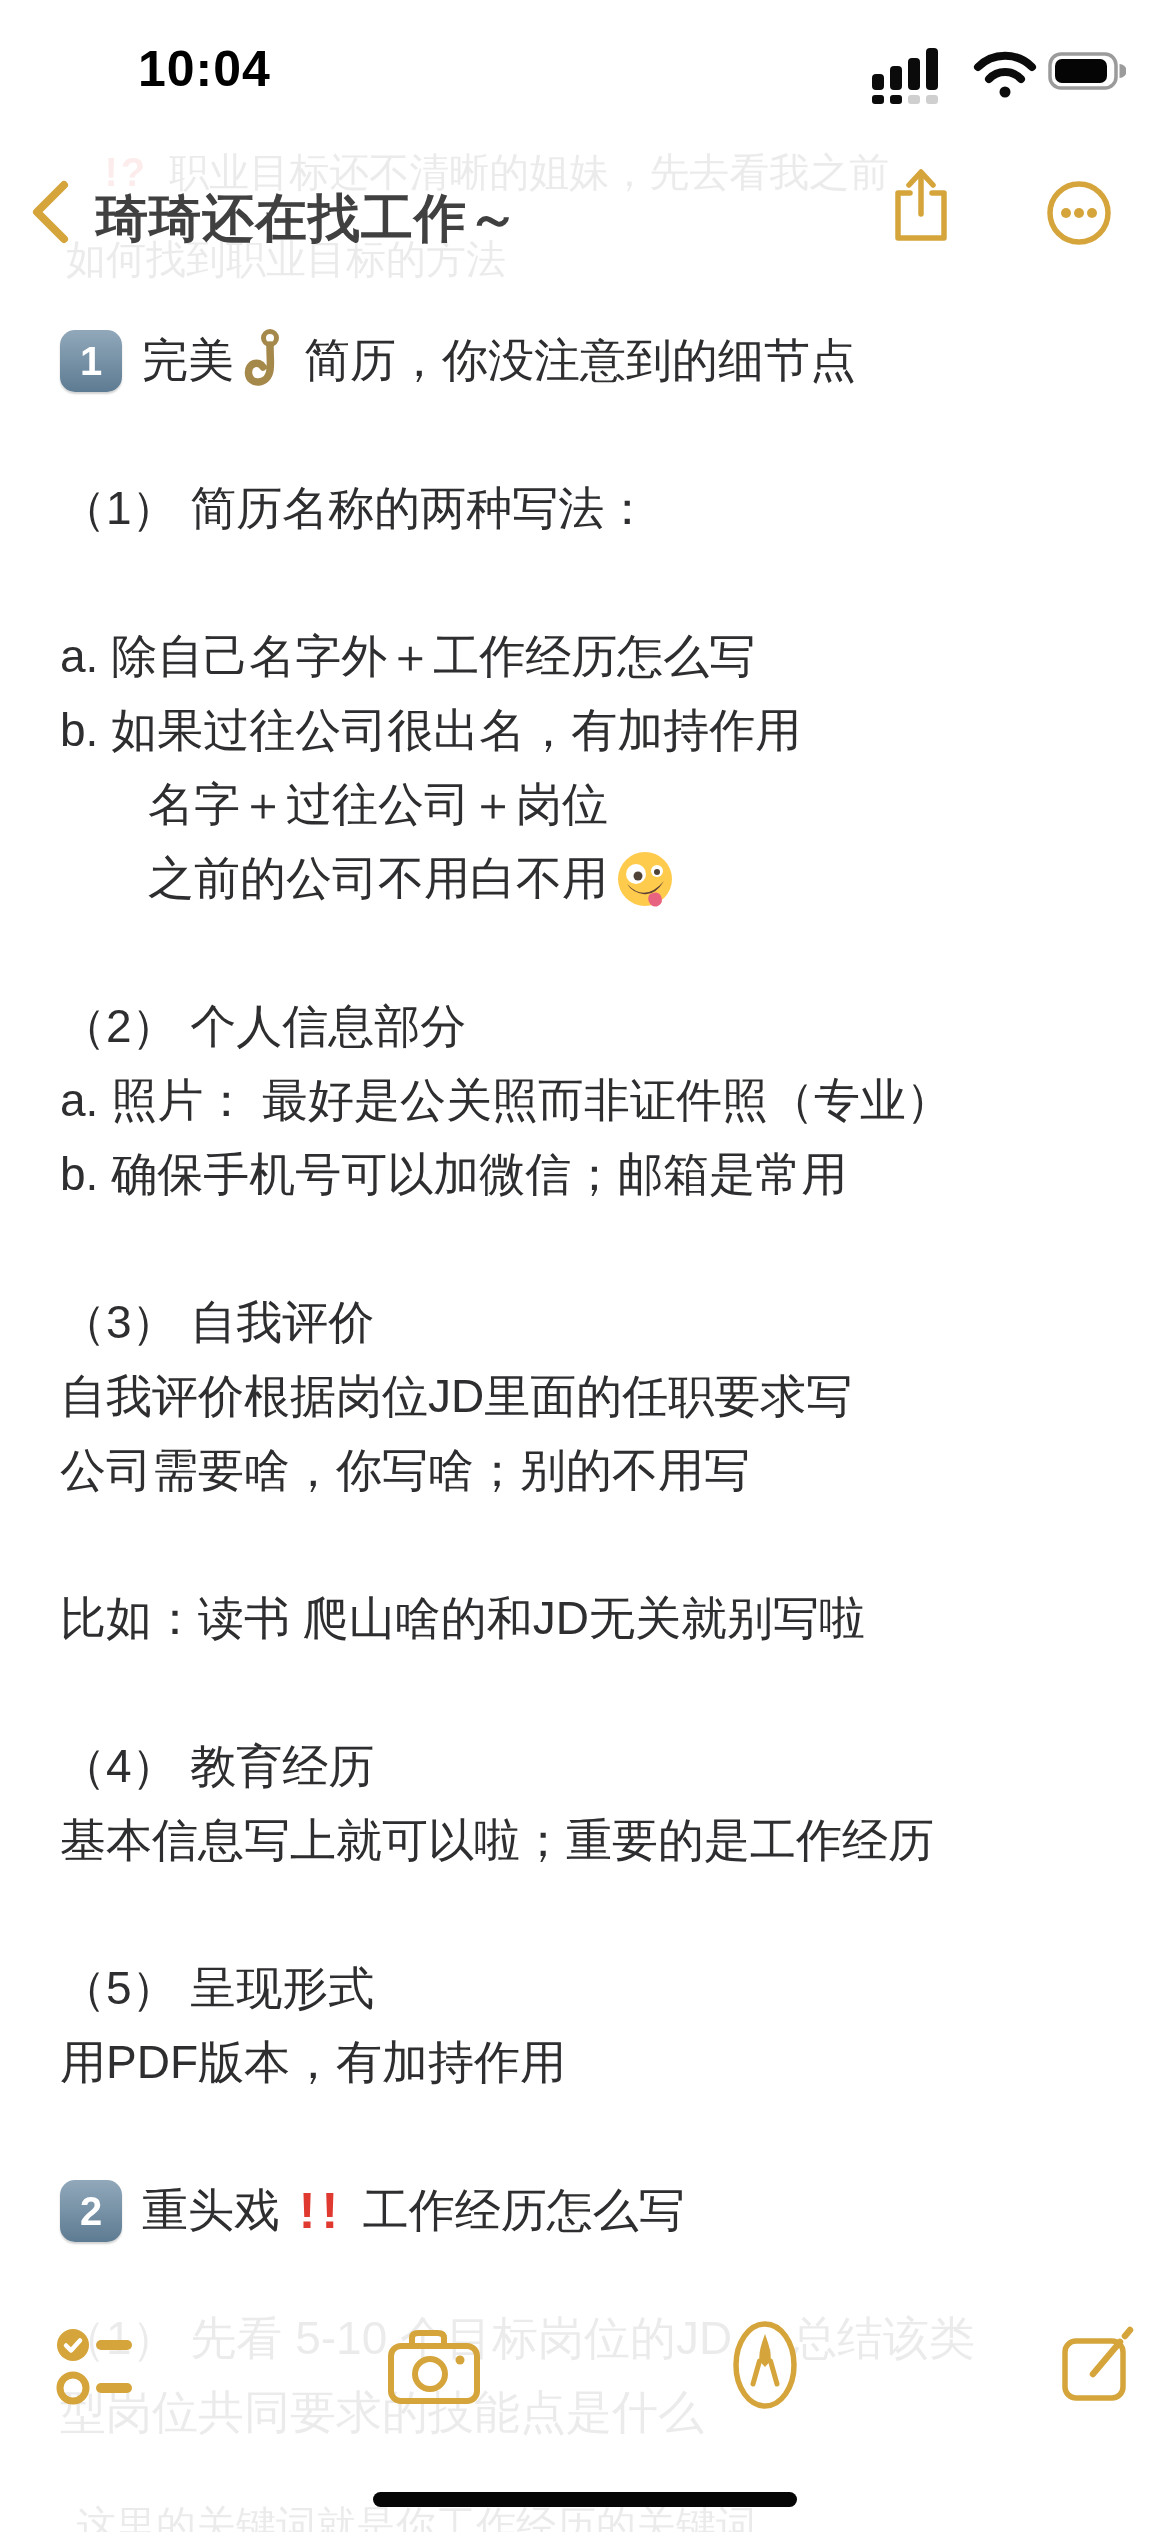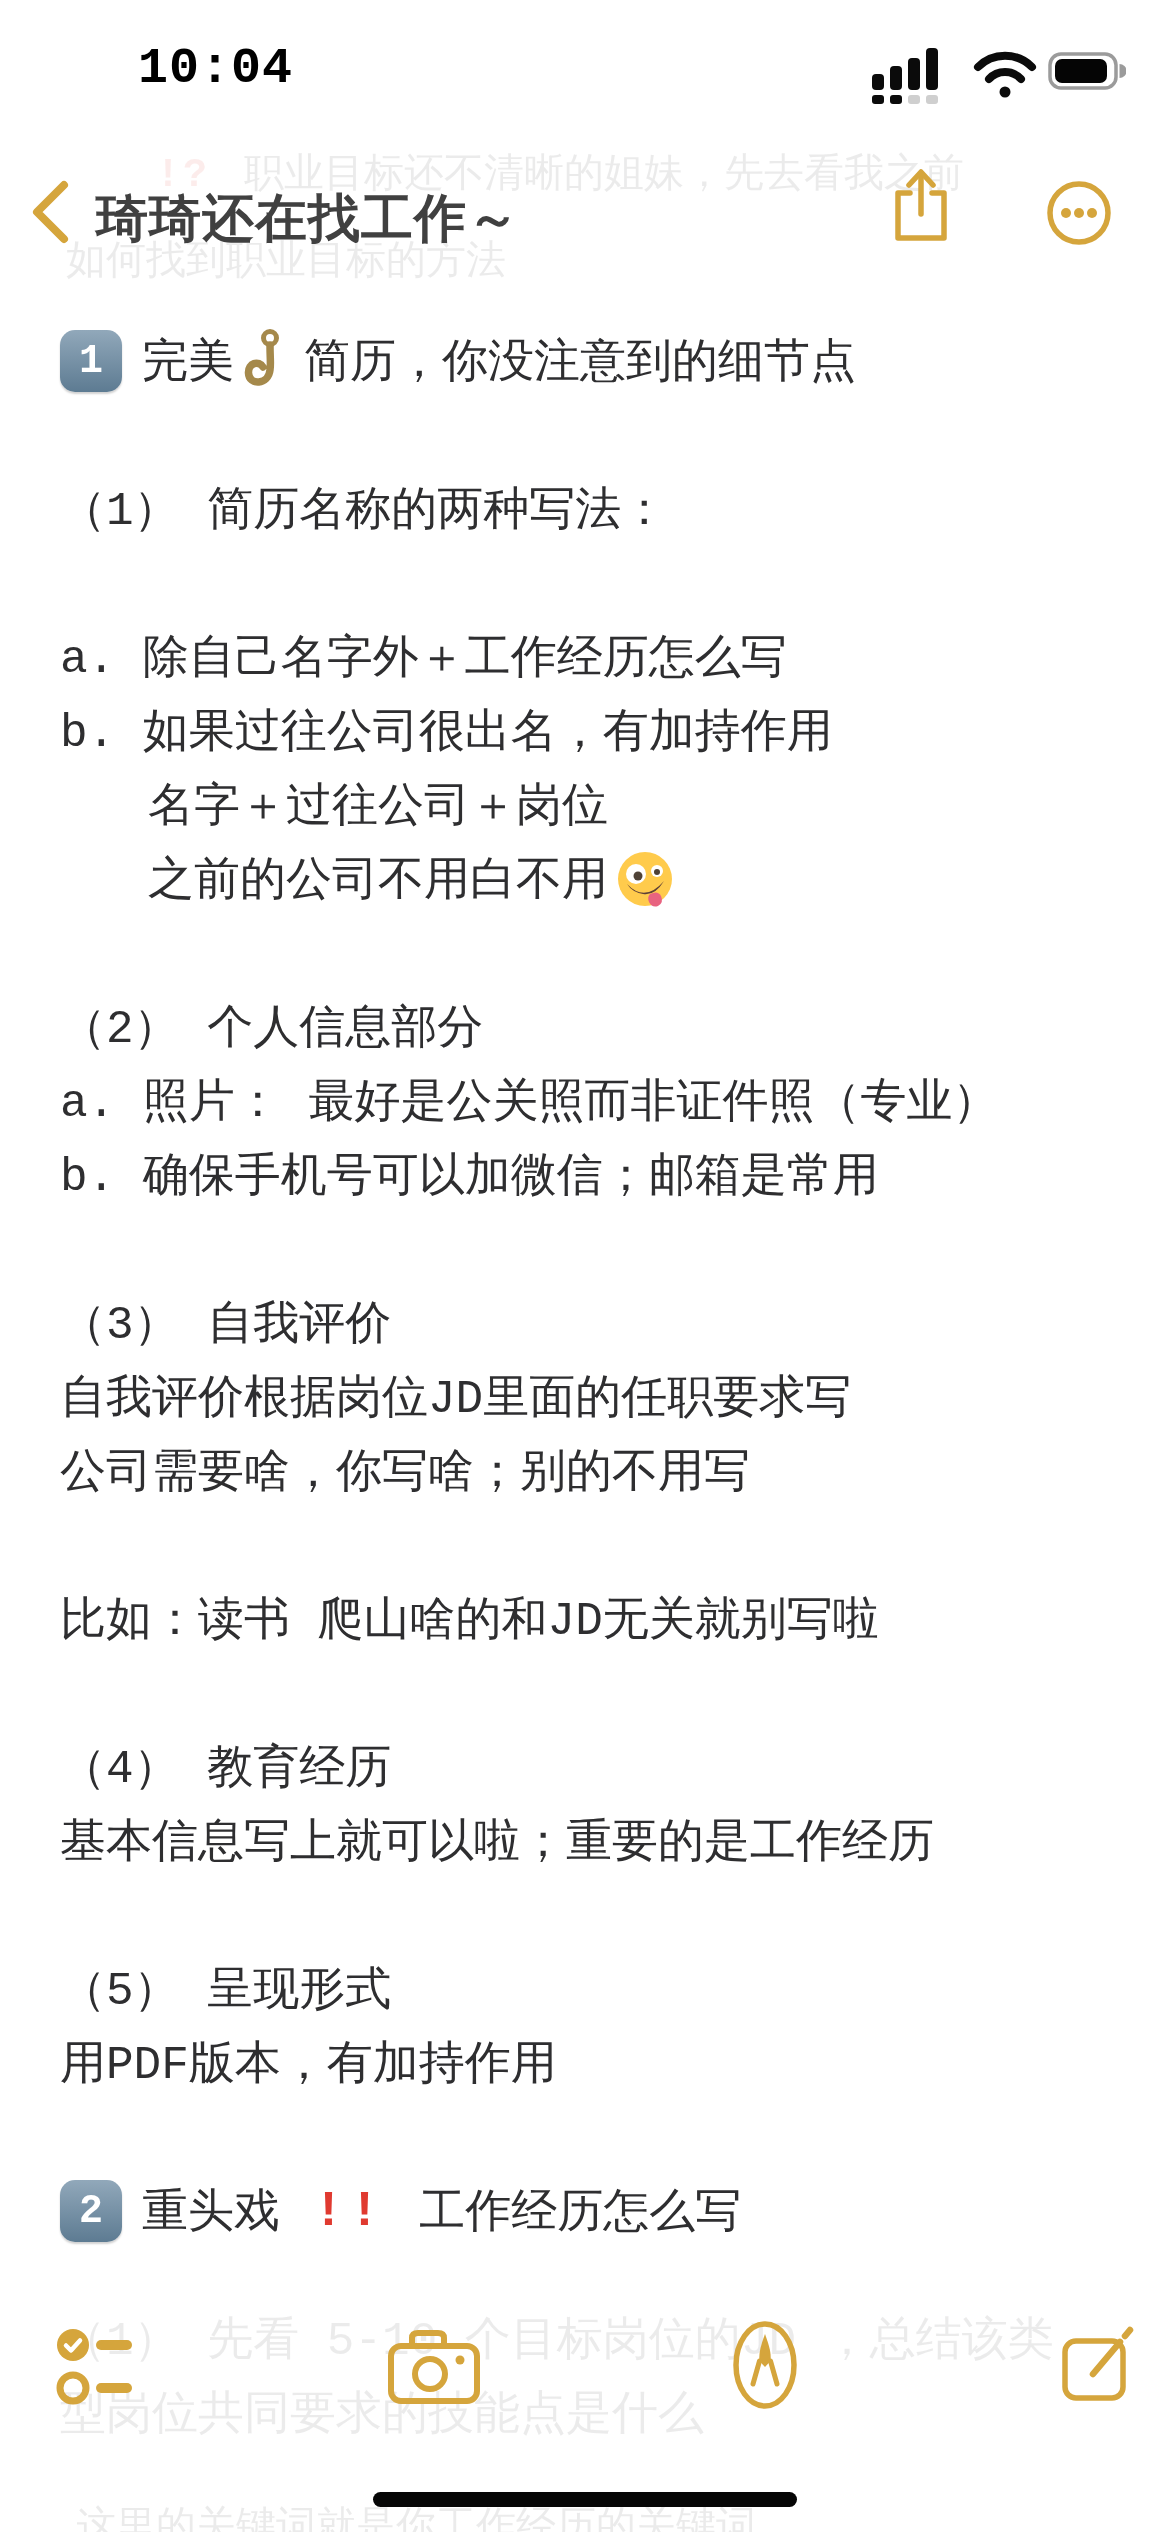--- a/index.html
+++ b/index.html
@@ -1,18 +1,18 @@
 <!DOCTYPE html>
 <html><head>
 <meta charset="utf-8">
 <style>
   html,body{margin:0;padding:0;background:#777;}
   .screen{
     position:relative;width:1170px;height:2532px;background:#ffffff;overflow:hidden;
-    font-family:Liberation Mono, monospace;color:#2e2e30;
+    font-family:Liberation Sans, sans-serif;color:#2e2e30;
     margin:0 auto;
   }
   
   .time{position:absolute;left:138px;top:40px;font-size:50px;font-weight:700;letter-spacing:1px;color:#000;}
   .sig{position:absolute;left:872px;top:48px;}
   .wifi{position:absolute;left:972px;top:50px;}
   .bat{position:absolute;left:1048px;top:52px;}
   
   .faded{opacity:0.09;}
   .behind-line{position:absolute;font-size:40px;white-space:pre;color:#2e2e30;}

